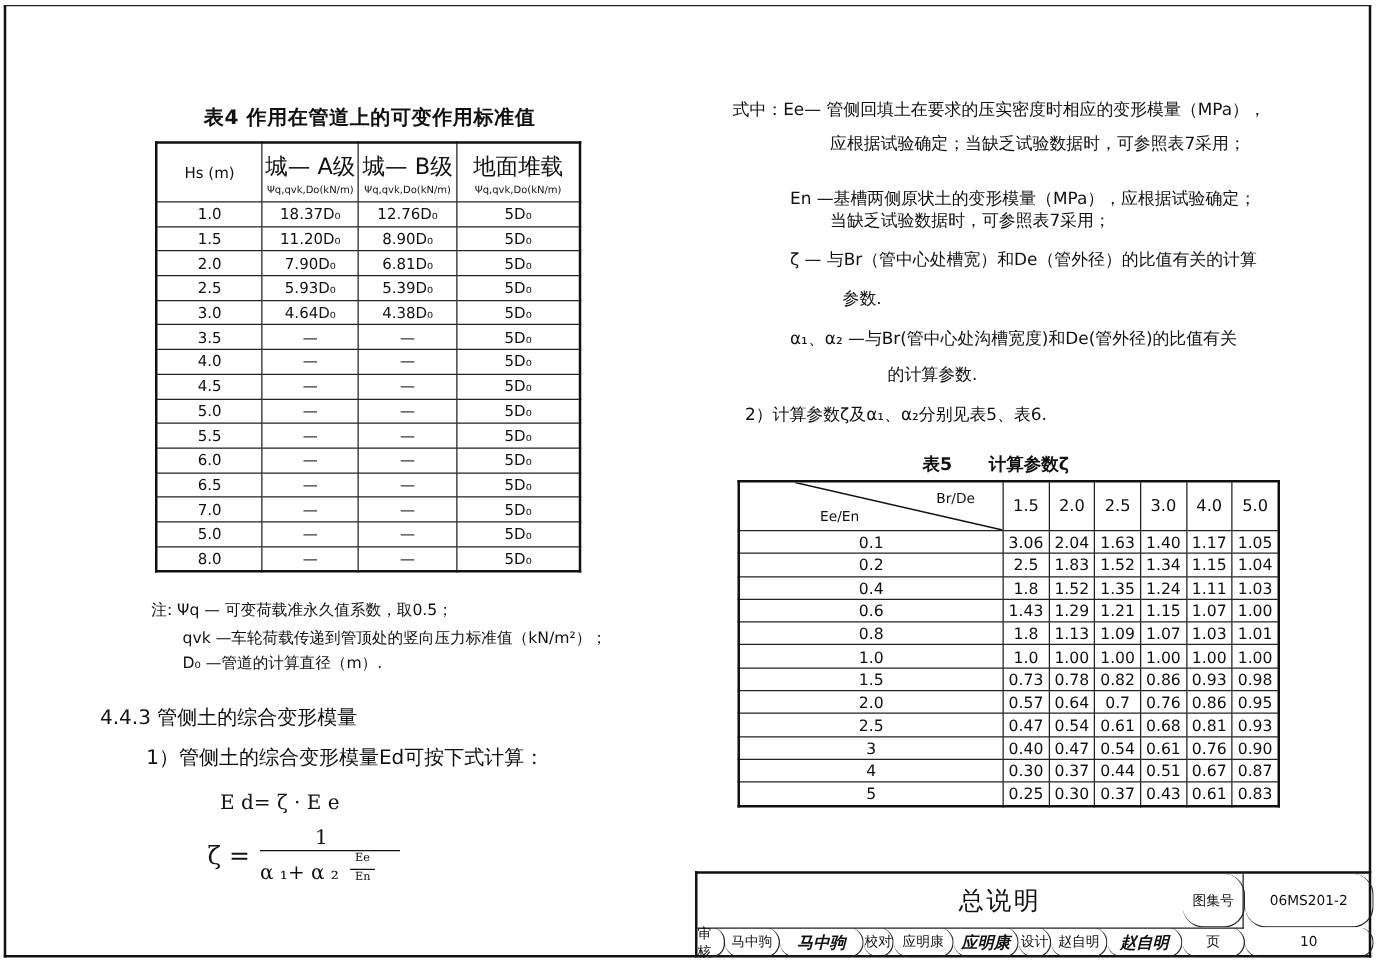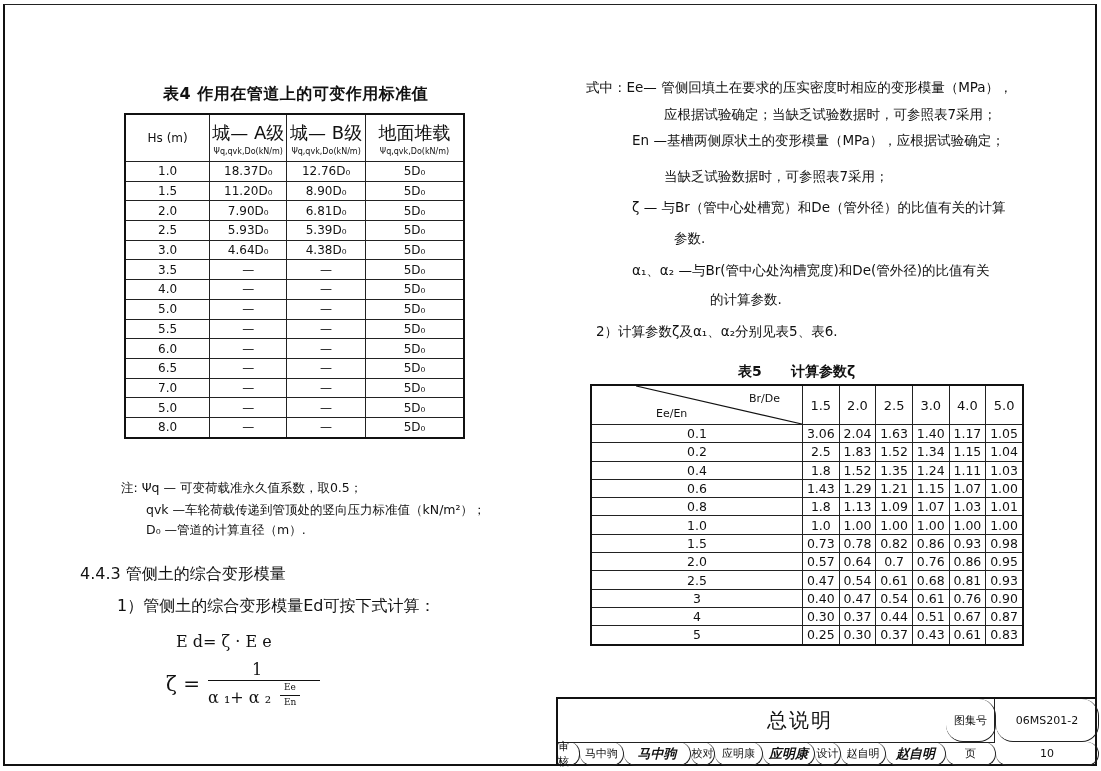--- a/index.html
+++ b/index.html
@@ -101,20 +101,26 @@
         <td>—</td>
         <td>5D₀</td>
       </tr>
       <tr>
         <td>4.0</td>
         <td>—</td>
         <td>—</td>
         <td>5D₀</td>
       </tr>
       <tr>
+        <td>4.5</td>
+        <td>—</td>
+        <td>—</td>
+        <td>5D₀</td>
+      </tr>
+      <tr>
         <td>5.0</td>
         <td>—</td>
         <td>—</td>
         <td>5D₀</td>
       </tr>
       <tr>
         <td>5.5</td>
         <td>—</td>
         <td>—</td>
         <td>5D₀</td>
@@ -163,21 +169,21 @@
 <div class="abs formula" style="left:166px; top:672px; font-size:20px;">ζ =</div>
 <div class="abs formula" style="left:252px; top:660px;">1</div>
 <div class="abs" style="left:208px; top:680px; width:112px; border-top:1px solid #111;"></div>
 <div class="abs formula" style="left:208px; top:688px;">α ₁+ α ₂</div>
 <div class="abs formula" style="left:284px; top:682px; font-size:9px;">Ee</div>
 <div class="abs" style="left:280px; top:695px; width:20px; border-top:1px solid #111;"></div>
 <div class="abs formula" style="left:284px; top:697px; font-size:9px;">En</div>
 
 <div class="abs rtext" style="left:586px; top:79px;">式中：Ee— 管侧回填土在要求的压实密度时相应的变形模量（MPa），</div>
 <div class="abs rtext" style="left:664px; top:106px;">应根据试验确定；当缺乏试验数据时，可参照表7采用；</div>
-<div class="abs rtext" style="left:632px; top:132px;">En —基槽两侧原状土的变形模量（MPa），应根据试验确定；</div>
+<div class="abs rtext" style="left:632px; top:150px;">En —基槽两侧原状土的变形模量（MPa），应根据试验确定；</div>
 <div class="abs rtext" style="left:664px; top:168px;">当缺乏试验数据时，可参照表7采用；</div>
 <div class="abs rtext" style="left:632px; top:199px;">ζ — 与Br（管中心处槽宽）和De（管外径）的比值有关的计算</div>
 <div class="abs rtext" style="left:674px; top:230px;">参数.</div>
 <div class="abs rtext" style="left:632px; top:262px;">α₁、α₂ —与Br(管中心处沟槽宽度)和De(管外径)的比值有关</div>
 <div class="abs rtext" style="left:710px; top:291px;">的计算参数.</div>
 <div class="abs rtext" style="left:596px; top:323px;">2）计算参数ζ及α₁、α₂分别见表5、表6.</div>
 
 <div class="abs t5-title" style="white-space:pre">表5      计算参数ζ</div>
 <table class="t5">
   <colgroup>

